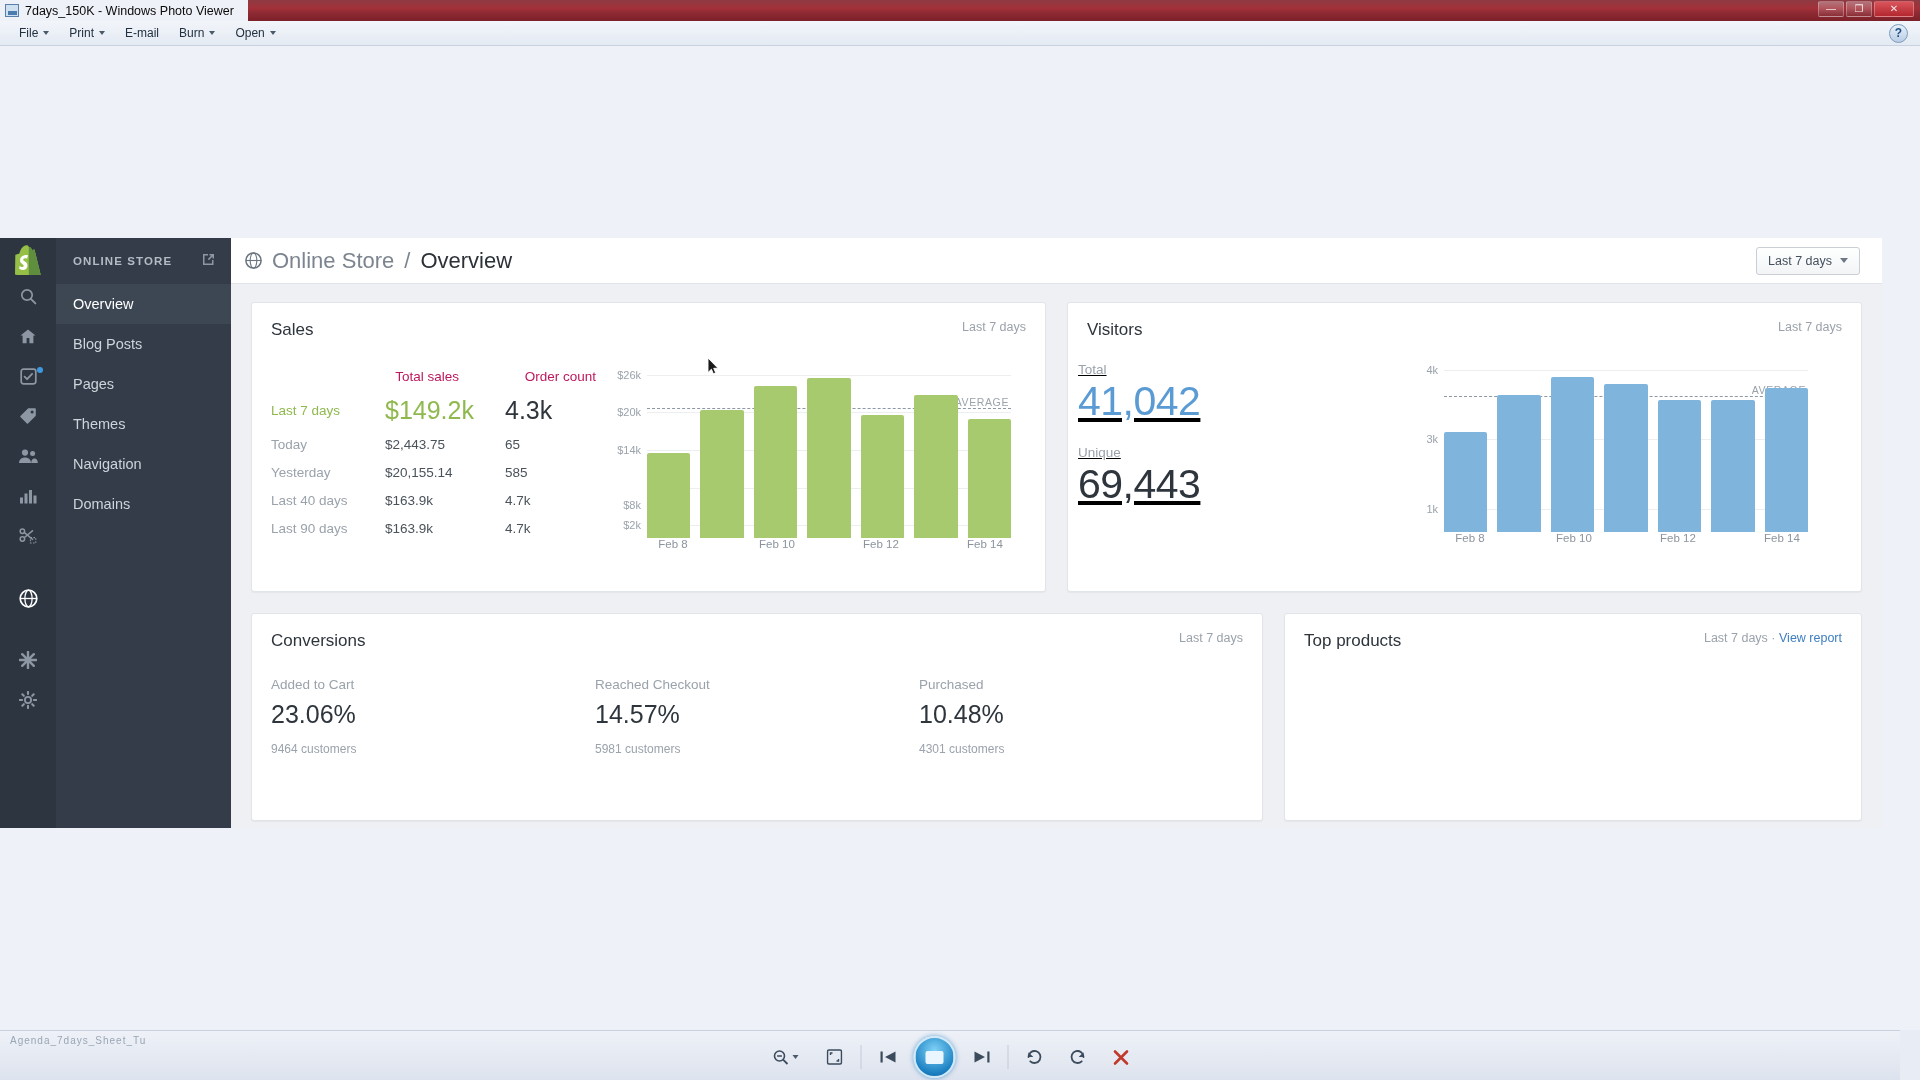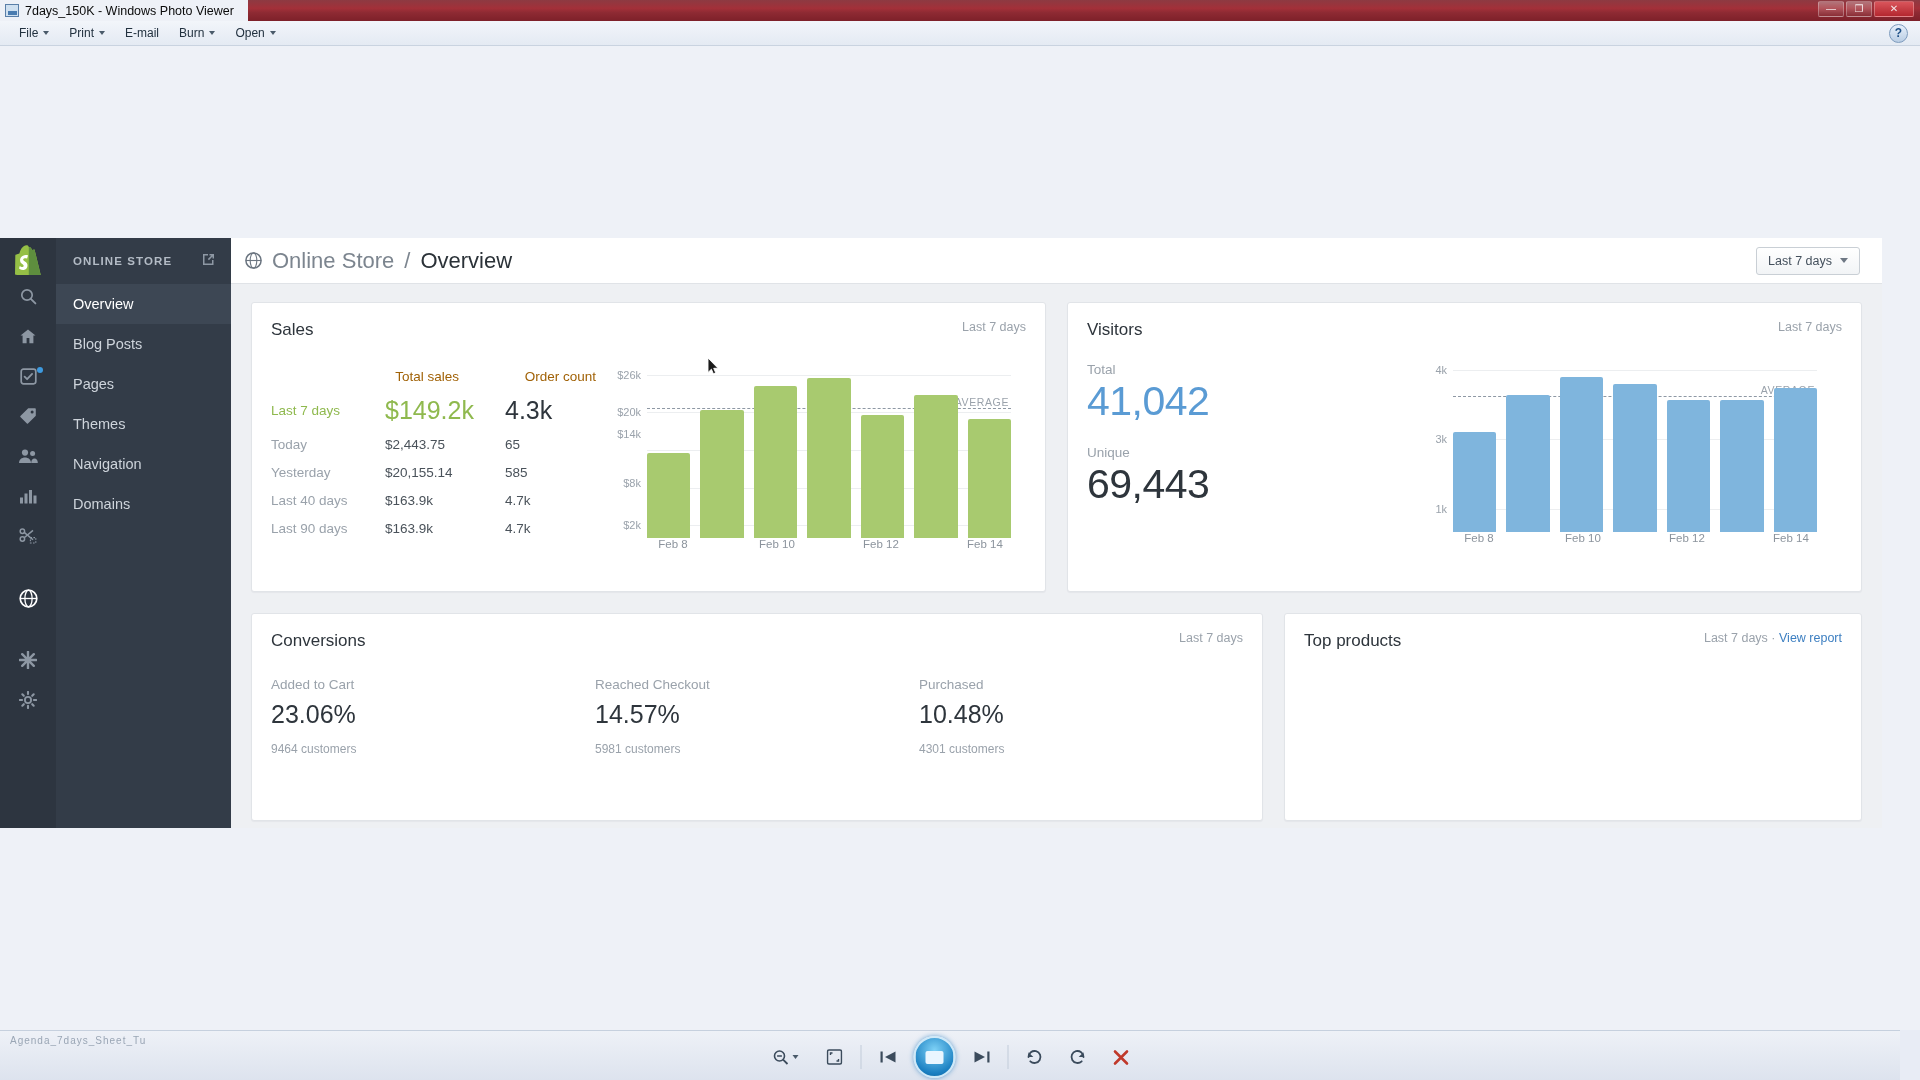--- a/index.html
+++ b/index.html
@@ -179,21 +179,21 @@
   .card-meta a { color:#3d7fc1; text-decoration:none; }
 
   
   .sales-card { width:795px; height:290px; }
   .sales-body { display:flex; padding:22px 19px 0 19px; }
   .stat-table { width:340px; }
   .st-row { display:flex; height:28px; align-items:center; }
   .st-c0 { width:114px; font-size:13.5px; color:#9aa2ab; }
   .st-c1 { width:120px; font-size:13.5px; color:#4a525a; }
   .st-c2 { width:100px; font-size:13.5px; color:#4a525a; }
-  .st-row.head .st-c1,.st-row.head .st-c2 { color:#a16207;margin-left:26px; }
+  .st-row.head .st-c1,.st-row.head .st-c2 { color:#be185d;margin-left:26px; }
   .st-row.hl { height:40px; }
   .st-row.hl .st-c0 { color:#8fb94e; font-size:13.5px; }
   .st-row.hl .st-c1 { color:#8fb94e; font-size:25px; }
   .st-row.hl .st-c2 { color:#2e353c; font-size:25px; }
 
   
   .chart { position:relative; }
   .chart .yaxis { position:absolute; left:0; top:0; width:34px; height:100%; }
   .chart .ytick {
     position:absolute; right:4px; font-size:11px; color:#9aa2ab;
@@ -213,21 +213,21 @@
     display:flex; align-items:flex-end; justify-content:space-between; }
   .bar { border-radius:2px 2px 0 0; }
   .xaxis {
     position:absolute; left:36px; right:0; display:flex;
     justify-content:space-between;
   }
   .xtick { font-size:11.5px; color:#8c949d; text-align:center; }
 
   
   .vis-card { width:795px; height:290px; }
-  .vis-body { display:flex; padding:16px 19px 0 19px; }
+  .vis-body { display:flex; padding:16px 19px 0 10px;text-decoration:underline; }
   .vis-stats { width:330px; }
   .vis-label { font-size:13.5px; color:#9aa2ab; margin-top:6px; }
   .vis-num { font-size:41px; color:#5a9bd4; margin-top:1px; letter-spacing:-.5px; }
   .vis-num.dark { color:#2e353c; }
 
   
   .conv-card { width:1012px; height:208px; }
   .conv-body { display:flex; padding:26px 19px 0 19px; }
   .conv-col { width:330px; }
   .conv-label { font-size:13.5px; color:#9aa2ab; }
@@ -463,22 +463,22 @@
               <div class="st-row">
                 <div class="st-c0">Last 90 days</div>
                 <div class="st-c1">$163.9k</div>
                 <div class="st-c2">4.7k</div>
               </div>
             </div>
 
             <div class="chart" id="sales-chart" style="width:400px;height:200px;">
               <div class="yaxis" style="height: 176px;">
                   <div class="ytick" style="top: 163.429px;">$2k</div>
-                  <div class="ytick" style="top: 121px;">$8k</div>
-                  <div class="ytick" style="top: 72px;">$14k</div>
+                  <div class="ytick" style="top: 143px;">$8k</div>
+                  <div class="ytick" style="top: 88px;">$14k</div>
                   <div class="ytick" style="top: 50.2857px;">$20k</div>
                   <div class="ytick" style="top: 12.5714px;">$26k</div>
                 </div>
               <div class="plot" style="height: 176px;">
                   <div class="gridline" style="top: 163.429px;"></div>
                   <div class="gridline" style="top: 125.714px;"></div>
                   <div class="gridline" style="top: 88px;"></div>
                   <div class="gridline" style="top: 50.2857px;"></div>
                   <div class="gridline" style="top: 12.5714px;"></div>
                   <div class="avgline" style="top: 45.8857px;"></div>

